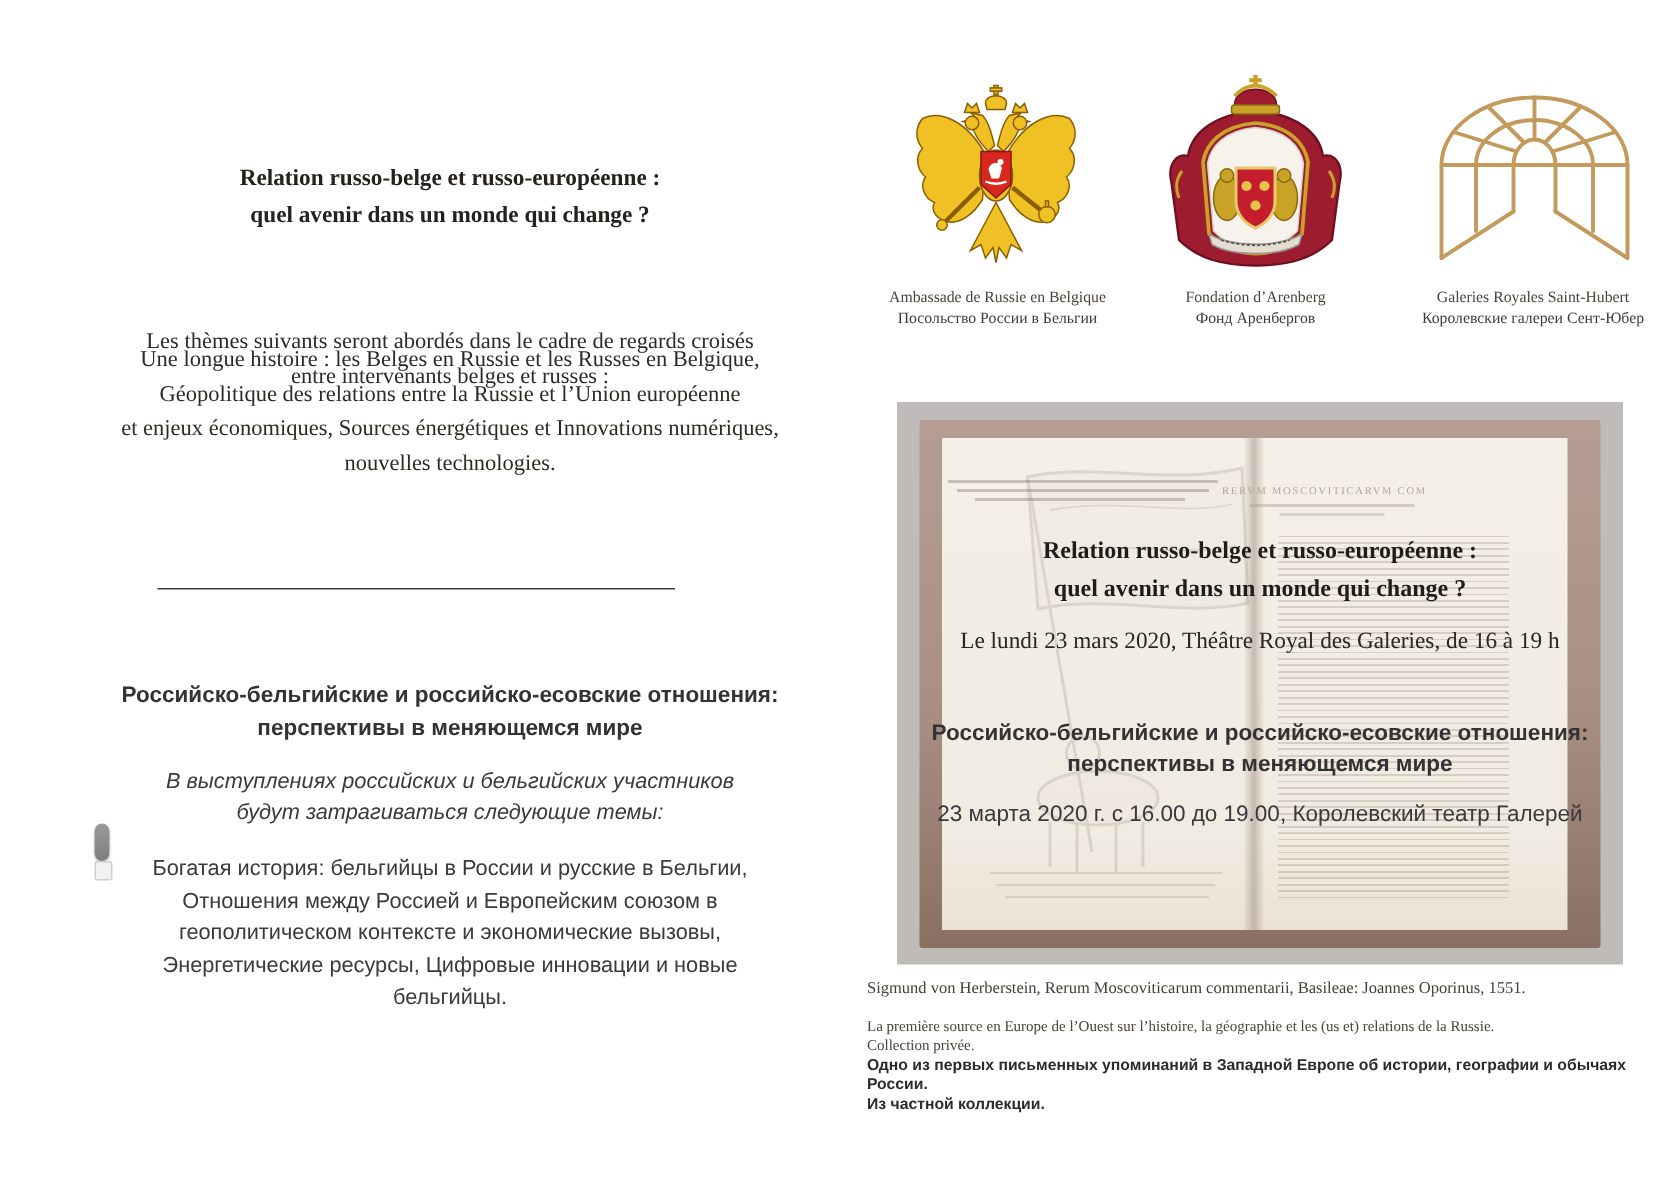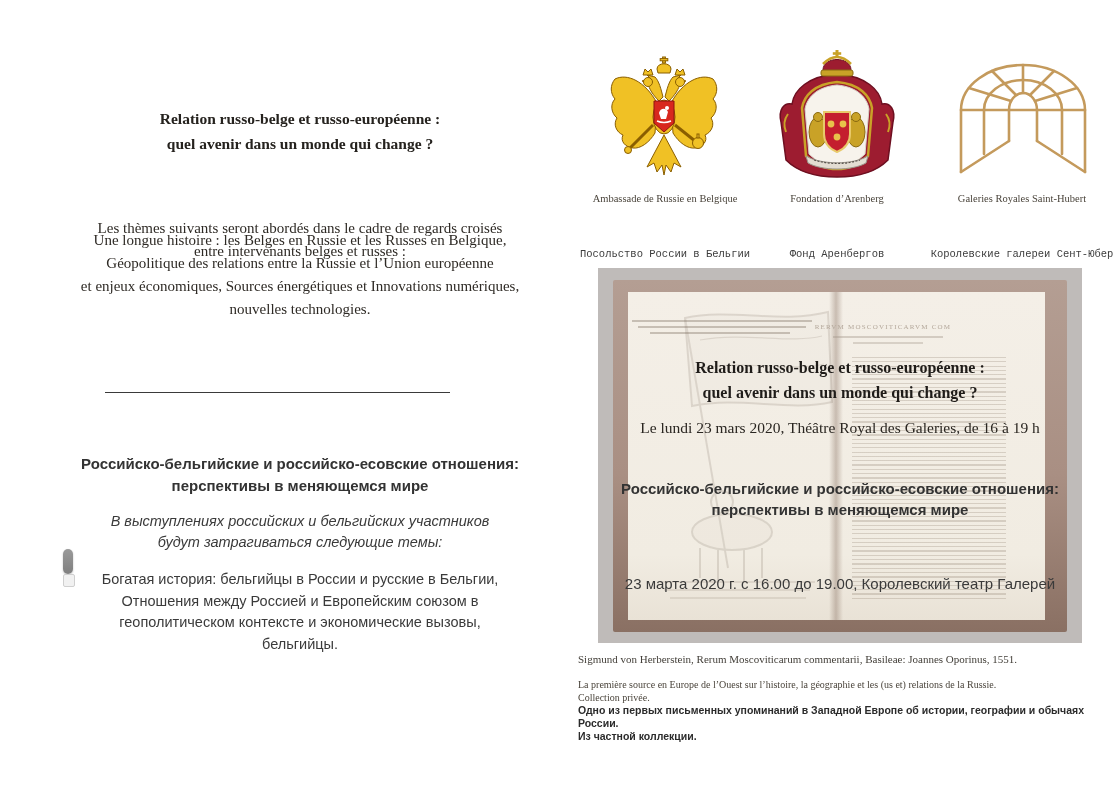--- a/index.html
+++ b/index.html
@@ -22,21 +22,21 @@
   .ru-themes{left:35px;top:569px;width:530px;font-size:14.5px;line-height:21.5px;color:#3a3a3a;}
 
   .scroll-thumb{left:63px;top:549px;width:10px;height:25px;border-radius:5px;
     background:linear-gradient(180deg,#9a9a9a,#7f7f7f);box-shadow:0 1px 2px rgba(0,0,0,.25);}
   .scroll-box{left:63px;top:574px;width:10px;height:11px;background:#f1f1f1;border:1px solid #cfcfcf;border-radius:2px;}
 
   
   .logo{overflow:visible;}
   .logo-caption{font-size:10.5px;line-height:14px;}
   .cap-fr{color:#4a443b;}
-  .cap-ru{font-family:Liberation Mono, monospace;color:#3c3c3c;margin-top:41px;}
+  .cap-ru{font-family:Liberation Serif, serif;color:#3c3c3c;}
 
   
   .book-area{left:598px;top:268px;width:484px;height:375px;}
   .book-frame{position:absolute;left:0;top:0;right:0;bottom:0;background:#bfbbb9;}
   .book-cover{position:absolute;left:15px;right:15px;top:12px;bottom:11px;border-radius:2px;
     background:linear-gradient(180deg,#b49e93 0%,#a98f83 55%,#8a7063 100%);}
   .book-pages{position:absolute;left:30px;right:37px;top:24px;bottom:23px;
     background:linear-gradient(180deg,#f4efe7 0%,#f1ece2 80%,#e9e2d6 100%);}
   .book-gutter{position:absolute;left:231px;top:24px;bottom:23px;width:14px;
     background:linear-gradient(90deg,rgba(130,105,90,0) 0%,rgba(130,105,90,.38) 50%,rgba(130,105,90,0) 100%);}
@@ -44,21 +44,21 @@
   .faint-head{position:absolute;left:200px;top:55px;width:170px;text-align:center;
     font-size:7px;letter-spacing:1.2px;color:#b4a89b;font-weight:normal;}
   .faint-textblock{position:absolute;left:254px;top:89px;width:154px;height:243px;opacity:.5;
     background:repeating-linear-gradient(180deg,rgba(148,133,117,.6) 0px,rgba(148,133,117,.6) 1.2px,rgba(0,0,0,0) 1.2px,rgba(0,0,0,0) 4.3px);}
   .flag-svg{position:absolute;left:32px;top:42px;opacity:.17;}
 
   .ov{position:absolute;left:0;width:484px;text-align:center;z-index:5;}
   .ov-fr-title{top:87px;font-size:16px;font-weight:bold;line-height:25px;color:#1f1c19;}
   .ov-fr-date{top:151px;font-size:15.5px;color:#2a2621;}
   .ov-ru-title{top:210px;font-family:"Liberation Sans","DejaVu Sans",sans-serif;font-size:15px;font-weight:bold;line-height:21px;color:#333;}
-  .ov-ru-date{top:266px;font-family:"Liberation Sans","DejaVu Sans",sans-serif;font-size:15px;color:#3a3a3a;margin-top:41px;}
+  .ov-ru-date{top:266px;font-family:"Liberation Sans","DejaVu Sans",sans-serif;font-size:15px;color:#3a3a3a;}
 
   
   .cap-block{left:578px;width:524px;}
   .cap-src{top:653px;font-size:11px;color:#44403a;}
   .cap-desc-fr{top:678px;font-size:10px;line-height:13px;color:#4a443b;}
   .cap-desc-ru{top:704px;font-family:"Liberation Sans","DejaVu Sans",sans-serif;font-size:10.5px;line-height:13px;font-weight:bold;color:#2b2b2b;}
 </style>
 </head>
 <body>
 
@@ -91,20 +91,21 @@
 
     <div class="abs ctr sans ru-intro">
       <div>В выступлениях российских и бельгийских участников</div>
       <div>будут затрагиваться следующие темы:</div>
     </div>
 
     <div class="abs ctr sans ru-themes">
       <div>Богатая история: бельгийцы в России и русские в Бельгии,</div>
       <div>Отношения между Россией и Европейским союзом в</div>
       <div>геополитическом контексте и экономические вызовы,</div>
+      <div>Энергетические ресурсы, Цифровые инновации и новые</div>
       <div>бельгийцы.</div>
     </div>
 
     <div class="abs scroll-thumb"></div>
     <div class="abs scroll-box"></div>
   </div>
 
   <div>
 
     <svg class="abs logo" style="left:607px;top:55px;" width="114" height="132" viewBox="0 0 114 132">

